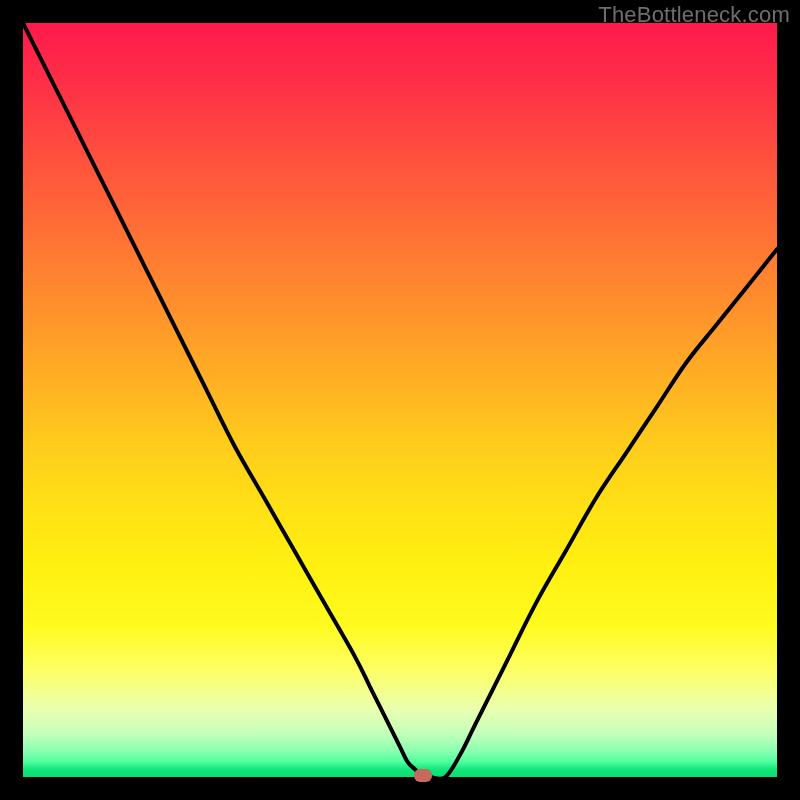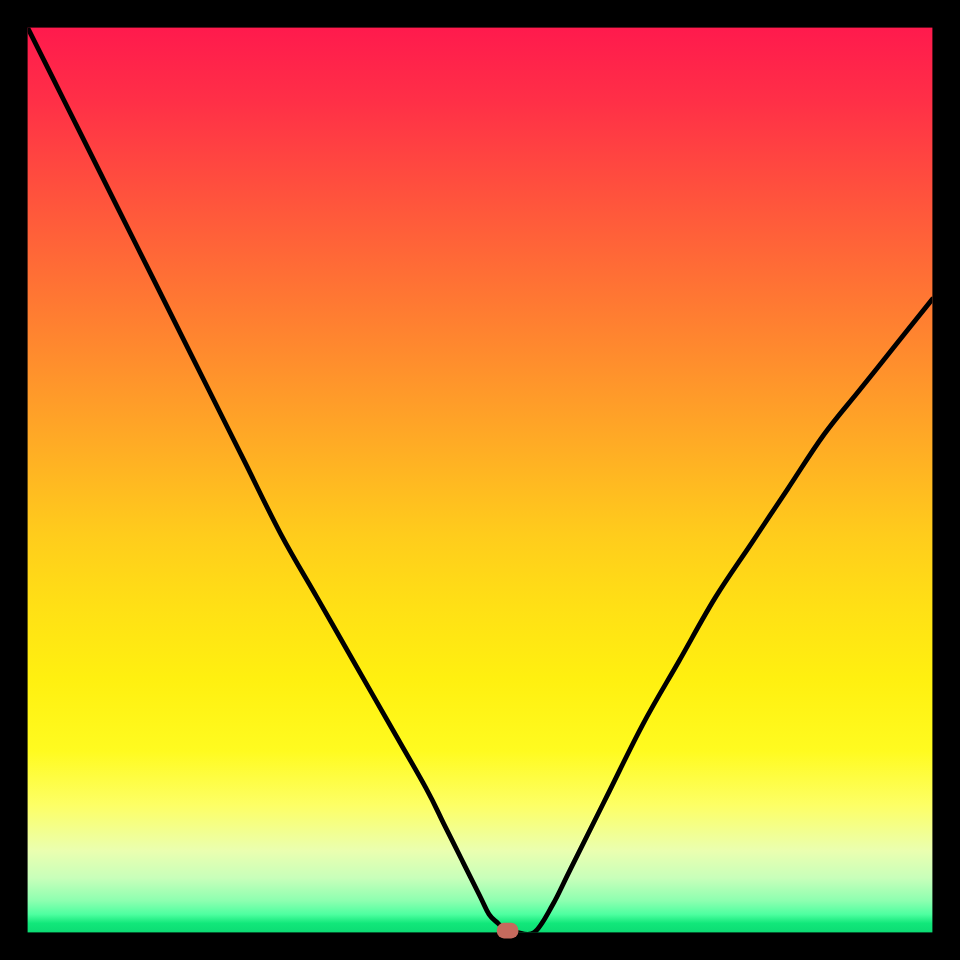--- a/index.html
+++ b/index.html
@@ -77,13 +77,14 @@
 <div class="frame">
   <div class="plot">
 
     <svg class="curve" viewBox="0 0 754 754" preserveAspectRatio="none">
       <path id="curve-path" d="M 0 0 C 5.4288 10.857599999999987, 19.3024 38.60479999999994, 30.16 60.319999999999936 C 41.0176 82.03519999999993, 49.4624 98.92479999999998, 60.32 120.63999999999999 C 71.1776 142.3552, 79.62239999999998 159.24480000000005, 90.47999999999999 180.96000000000004 C 101.3376 202.67520000000002, 109.7824 219.5648, 120.64 241.27999999999997 C 131.4976 262.99519999999995, 139.94240000000002 279.88480000000004, 150.8 301.6 C 161.6576 323.3152, 170.1024 340.2048, 180.95999999999998 361.91999999999996 C 191.81759999999997 383.63519999999994, 200.26240000000004 401.882, 211.12000000000003 422.24 C 221.97760000000002 442.598, 230.4224 456.0192, 241.28 475.02 C 252.1376 494.02079999999995, 260.5824 508.7992, 271.44 527.8 C 282.2976 546.8008, 290.74240000000003 561.5791999999999, 301.6 580.5799999999999 C 312.4576 599.5808, 323.6168 618.4308, 331.76 633.36 C 339.90319999999997 648.2892, 341.41120000000006 652.6624, 346.84000000000003 663.52 C 352.2688 674.3775999999999, 356.4912 682.8223999999999, 361.91999999999996 693.68 C 367.3487999999999 704.5376, 372.9284 715.6968, 377 723.84 C 381.0716 731.9832, 381.8256 734.8484, 384.54 738.92 C 387.25440000000003 742.9916, 389.36560000000003 743.7456000000001, 392.08000000000004 746.46 C 394.79440000000005 749.1744, 396.9056 752.6428, 399.62 754 C 402.3344 755.3572, 403.08840000000004 754, 407.16 754 C 411.2316 754, 416.8112000000001 758.0716, 422.24000000000007 754 C 427.66880000000003 749.9284, 431.8912 740.8804, 437.32 731.38 C 442.74879999999996 721.8796, 444.2568 717.5064, 452.4 701.22 C 460.54319999999996 684.9336000000001, 471.7024 662.6152, 482.56 640.9 C 493.4176 619.1848, 501.86240000000004 600.9379999999999, 512.72 580.5799999999999 C 523.5776000000001 560.222, 532.0224000000001 546.8008, 542.88 527.8 C 553.7375999999999 508.7992, 562.1823999999999 492.6636, 573.04 475.02 C 583.8976 457.3764, 592.3424 446.06640000000004, 603.2 429.78000000000003 C 614.0576000000001 413.4936, 622.5024000000001 400.82640000000004, 633.36 384.54 C 644.2176 368.2536, 652.6623999999999 354.22919999999993, 663.52 339.29999999999995 C 674.3776 324.3708, 682.8224000000001 315.172, 693.6800000000001 301.6 C 704.5376 288.028, 712.9824 277.472, 723.8399999999999 263.9 C 734.6975999999999 250.32799999999997, 748.5712 232.98600000000005, 754 226.20000000000005" fill="none" stroke="#000000" stroke-width="4" stroke-linecap="round"></path>
     </svg>
 
     <div class="marker" id="marker" style="left: 390.62px; top: 746px; background: rgb(197, 106, 93);"></div>
 
   </div>
+  <div class="watermark">TheBottleneck.com</div>
 </div>
 
 </body></html>

